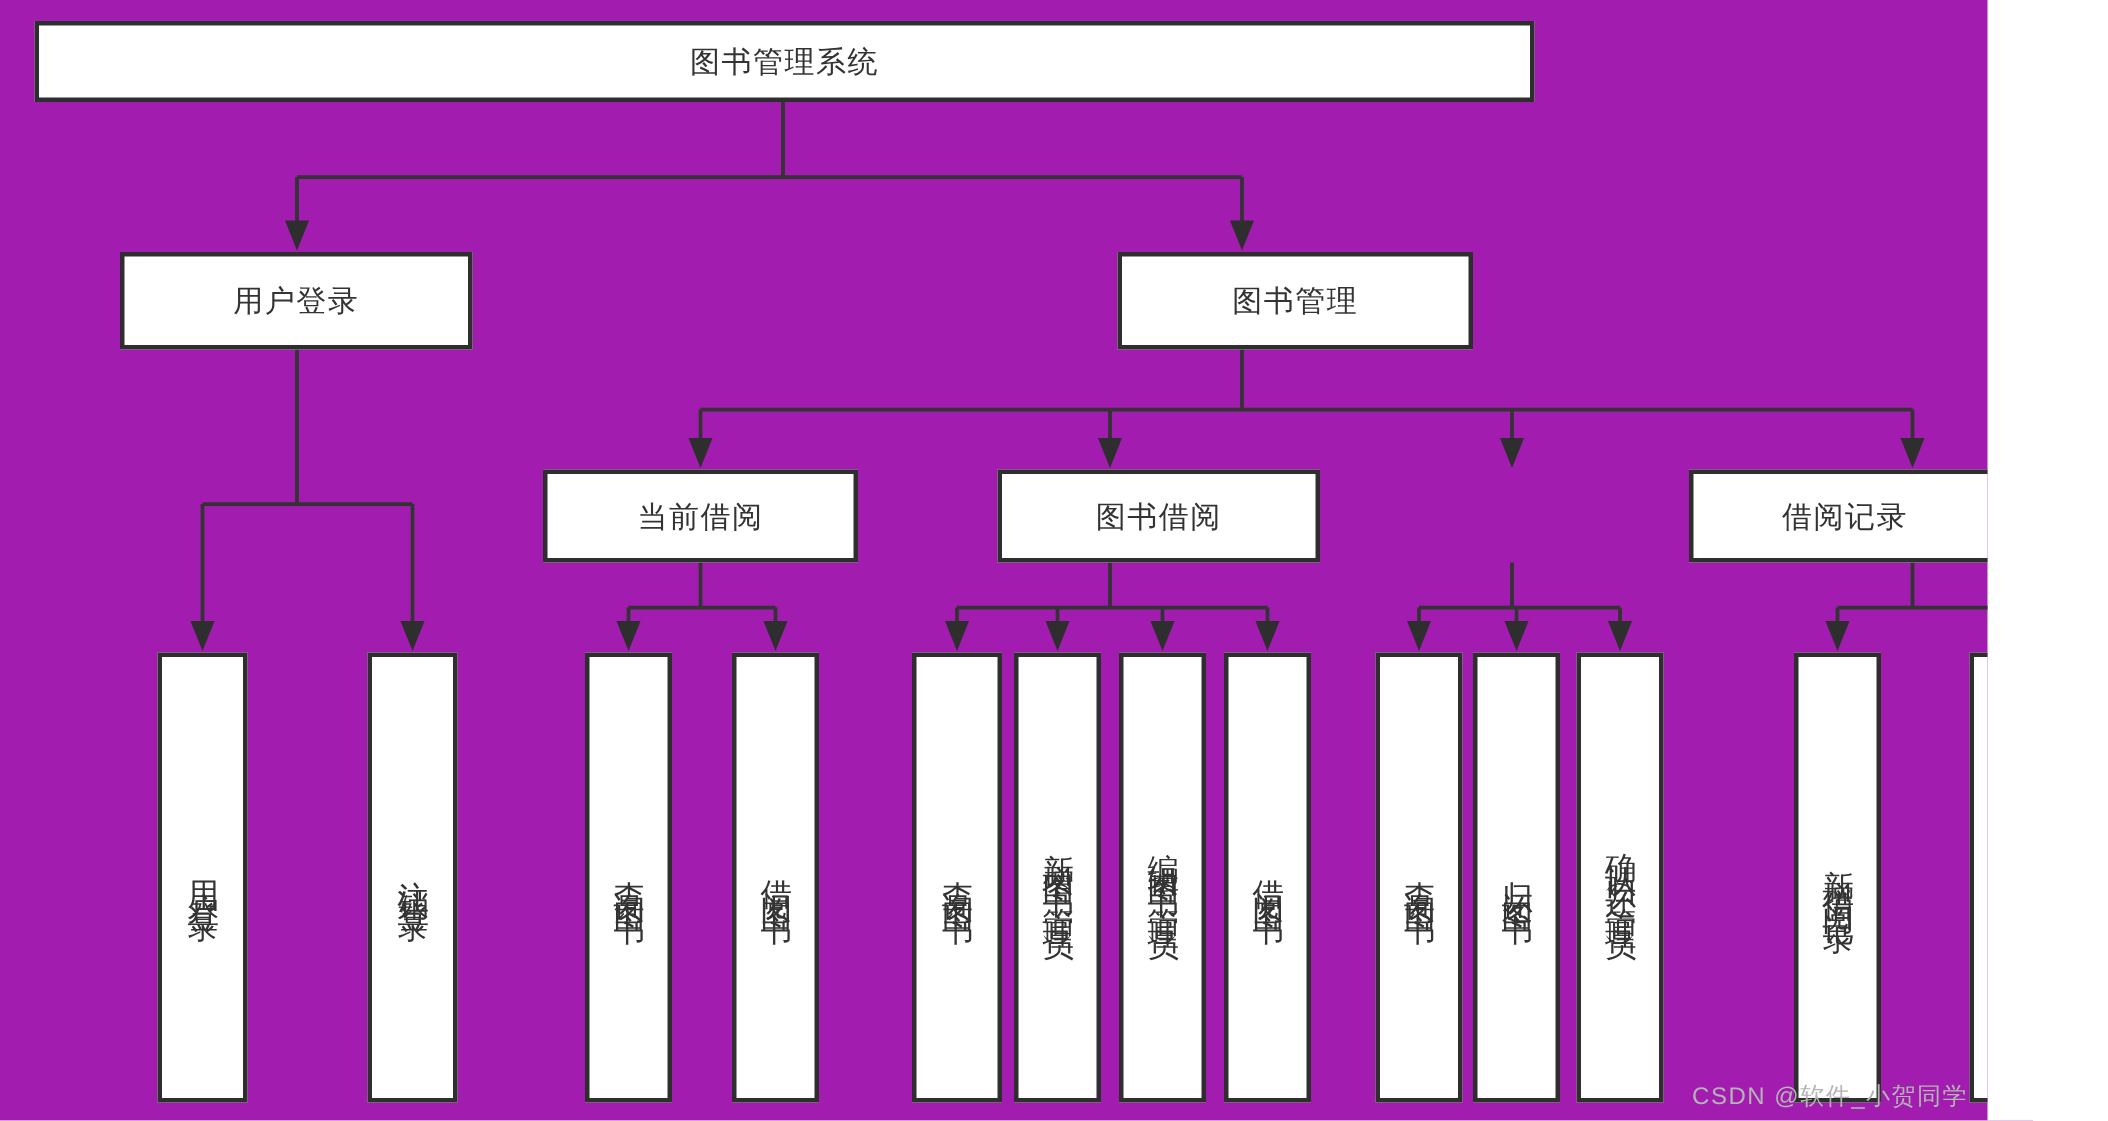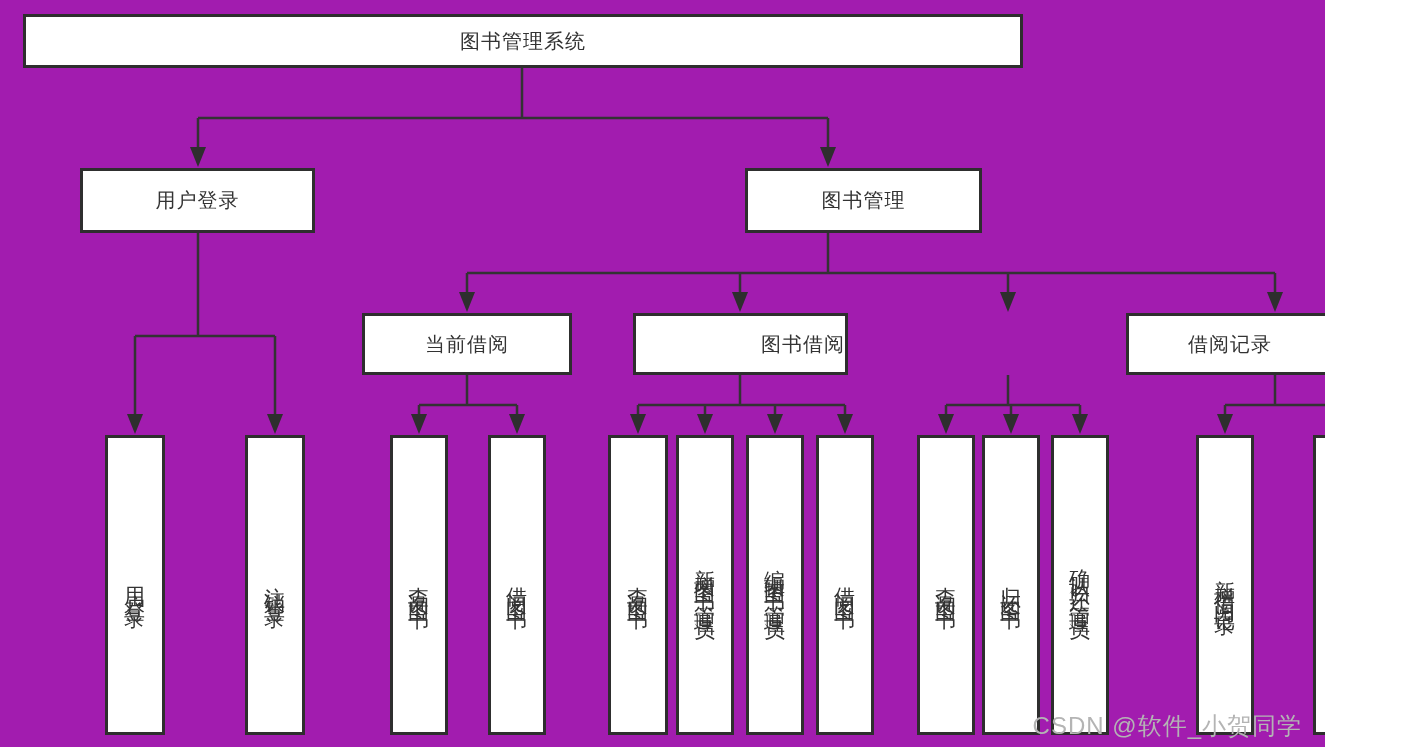--- a/index.html
+++ b/index.html
@@ -30,23 +30,23 @@
   .root-box { font-size: 20px; letter-spacing: 1px; }
   .v-box span {
     writing-mode: vertical-rl;
     text-orientation: mixed;
     font-size: 21px;
     letter-spacing: 0.35em;
     line-height: 1;
   }
   .watermark {
     position: absolute;
-    right: 23px;
+    right: 13px;
     bottom: 5px;
-    font-size: 24px;
+    font-size: 16px;
     color: #b4b4b4;
     letter-spacing: 1px;
     white-space: nowrap;
   }
 </style>
 </head>
 <body>
 
 <div class="canvas">
 
@@ -90,21 +90,21 @@
   <div class="box h-box" style="left:80px; top:168px; width:235px; height:65px;">
     <span>用户登录</span>
   </div>
   <div class="box h-box" style="left:710px; top:168px; width:237px; height:65px;margin-left:35px;">
     <span>图书管理</span>
   </div>
 
   <div class="box h-box" style="left:362px; top:313px; width:210px; height:62px;">
     <span>当前借阅</span>
   </div>
-  <div class="box h-box" style="left:633px; top:313px; width:215px; height:62px;justify-content:flex-end;">
+  <div class="box h-box" style="left:665px; top:313px; width:215px; height:62px;">
     <span>图书借阅</span>
   </div>
   <div class="box h-box" style="left:1126px; top:313px; width:208px; height:62px;">
     <span>借阅记录</span>
   </div>
 
   <div class="box v-box" style="left:105px; top:435px; width:60px; height:300px;">
     <span>用户登录</span>
   </div>
   <div class="box v-box" style="left:245px; top:435px; width:60px; height:300px;">

